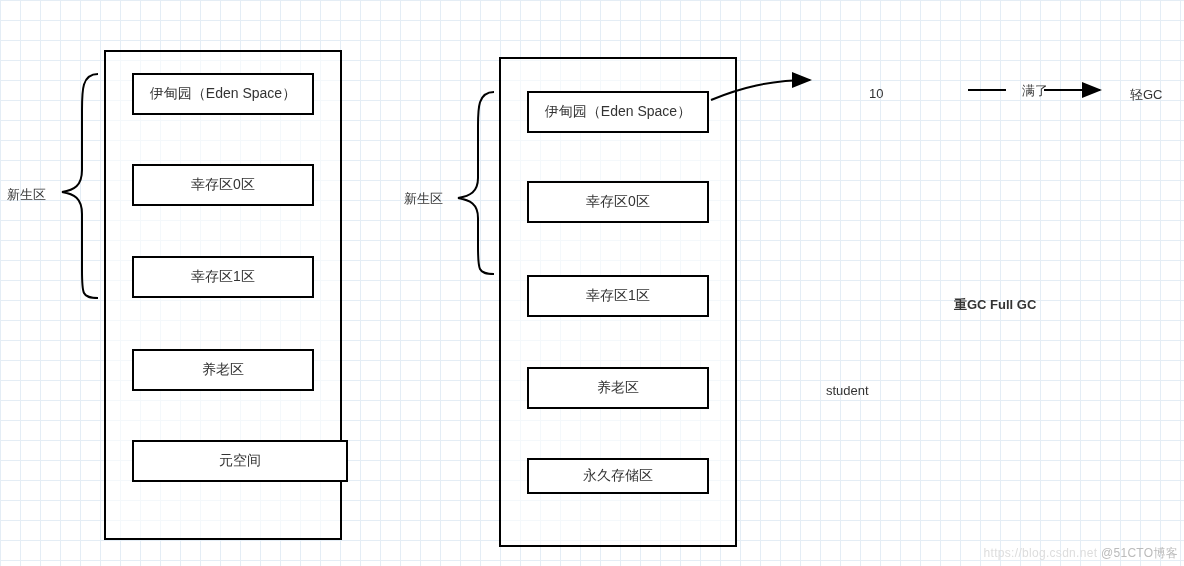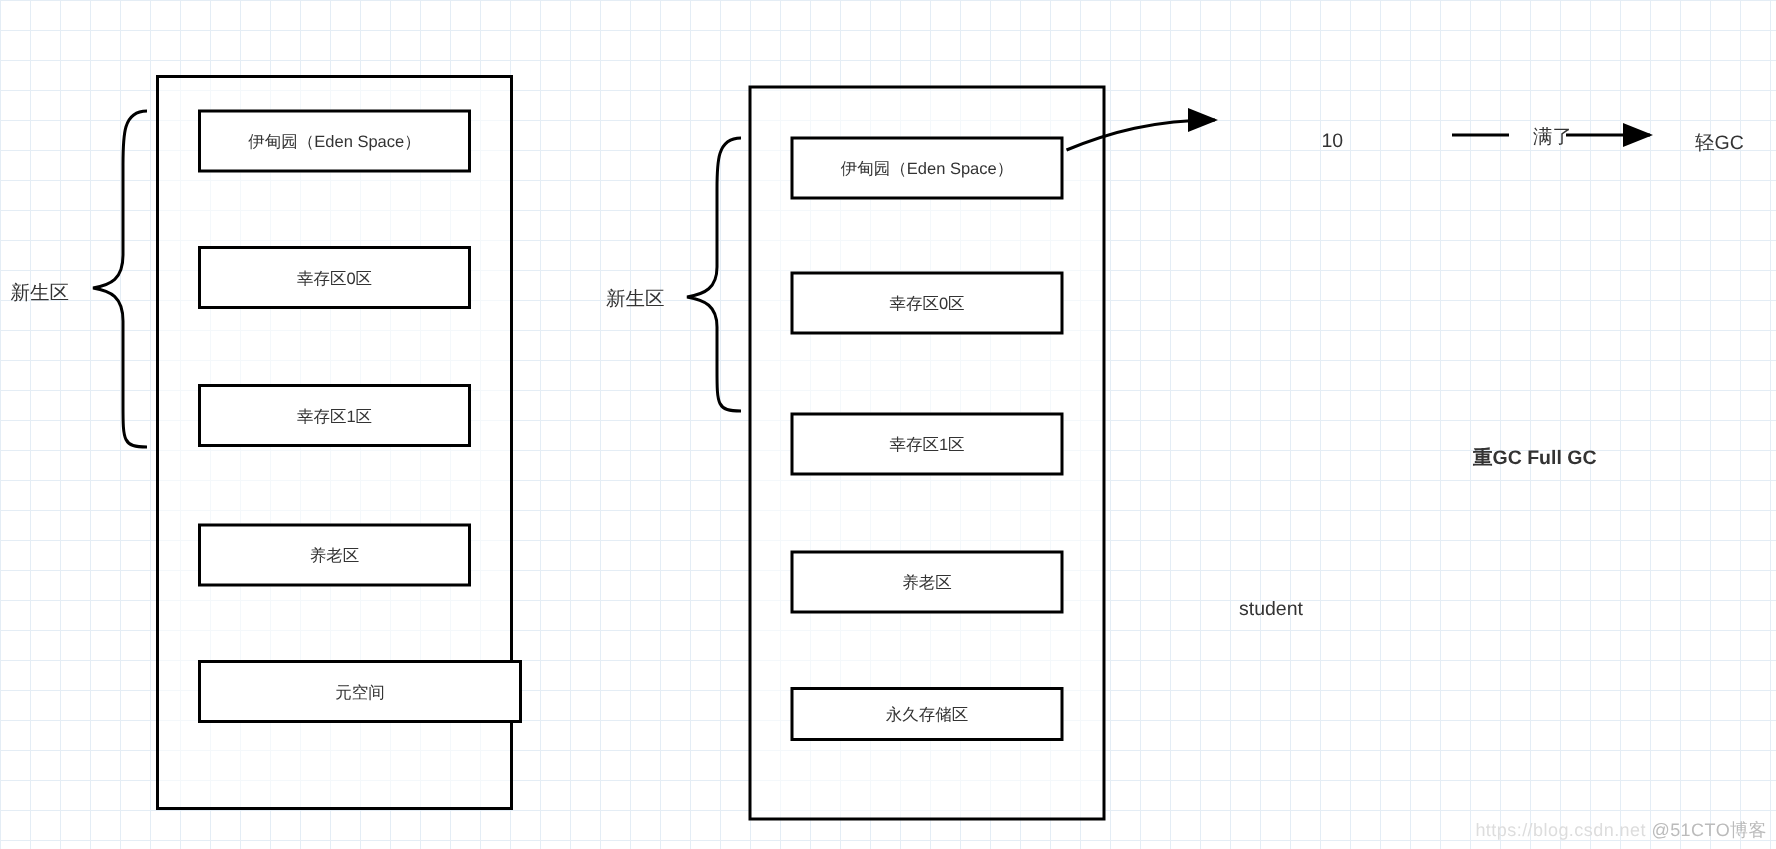--- a/index.html
+++ b/index.html
@@ -20,21 +20,21 @@
     border: 2px solid #000;
     background: rgba(255,255,255,0.6);
   }
   .box {
     position: absolute;
     border: 2px solid #000;
     background: #fff;
     display: flex;
     align-items: center;
     justify-content: center;
-    font-size: 11px;
+    font-size: 14px;
     color: #333;
   }
   .label {
     position: absolute;
     font-size: 13px;
     color: #333;
     white-space: nowrap;
   }
   .label.bold { font-weight: 700; }
   svg.overlay {
@@ -89,29 +89,29 @@
 </div>
 <div class="box" style="left:527px; top:367px; width:182px; height:42px;">
   <span>养老区</span>
 </div>
 <div class="box" style="left:527px; top:458px; width:182px; height:36px;">
   <span>永久存储区</span>
 </div>
 
 <span class="label" style="left:404px; top:190px;">新生区</span>
 
-<span class="label" style="left:869px; top:86px;margin-left:12px;">10</span>
+<span class="label" style="left:869px; top:86px;">10</span>
 
 <span class="label" style="left:1022px; top:82px;">满了</span>
 
 <span class="label" style="left:1130px; top:86px;">轻GC</span>
 
-<span class="label bold" style="left:982px; top:296px;text-align:center;">重GC  Full GC</span>
+<span class="label bold" style="left:954px; top:296px;text-align:center;">重GC  Full GC</span>
 
-<span class="label" style="left:826px; top:398px;text-align:right;">student</span>
+<span class="label" style="left:826px; top:383px;text-align:right;">student</span>
 
 <svg class="overlay" viewBox="0 0 1184 566">
   <defs>
     <marker id="arrowhead" markerWidth="10" markerHeight="8" refX="9" refY="4" orient="auto">
       <path d="M0,0 L10,4 L0,8 Z" fill="#000"></path>
     </marker>
   </defs>
 
   <path d="M 98 74
            C 82 74, 82 90, 82 110

